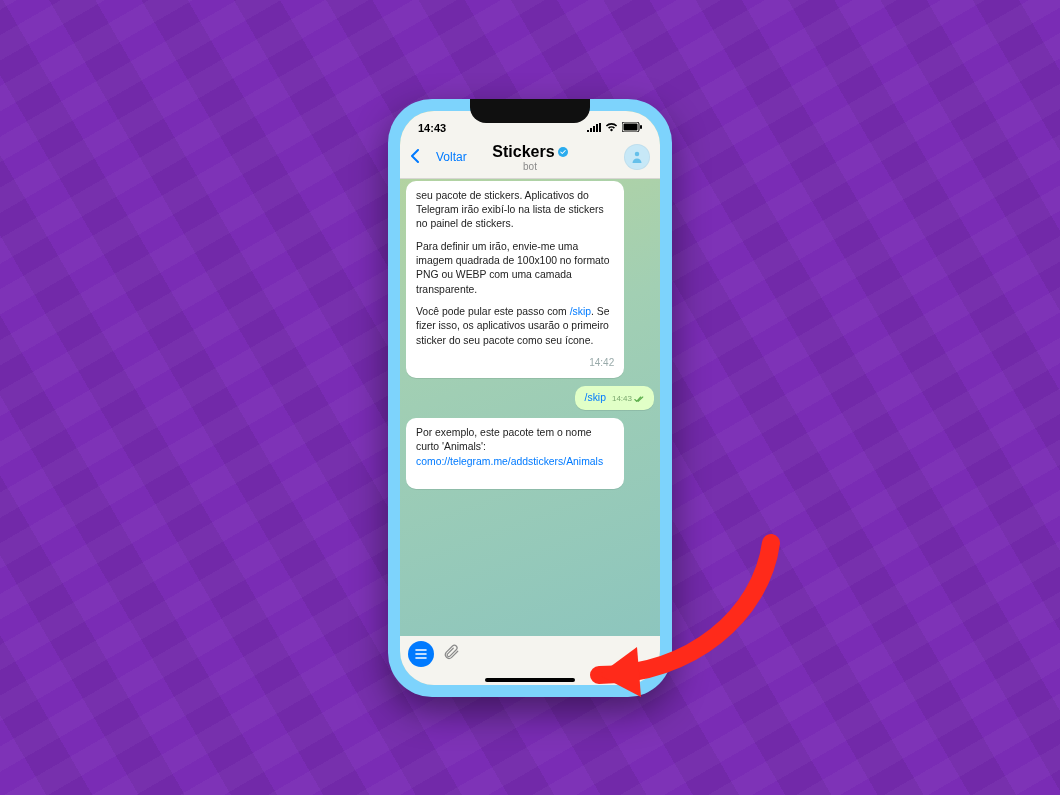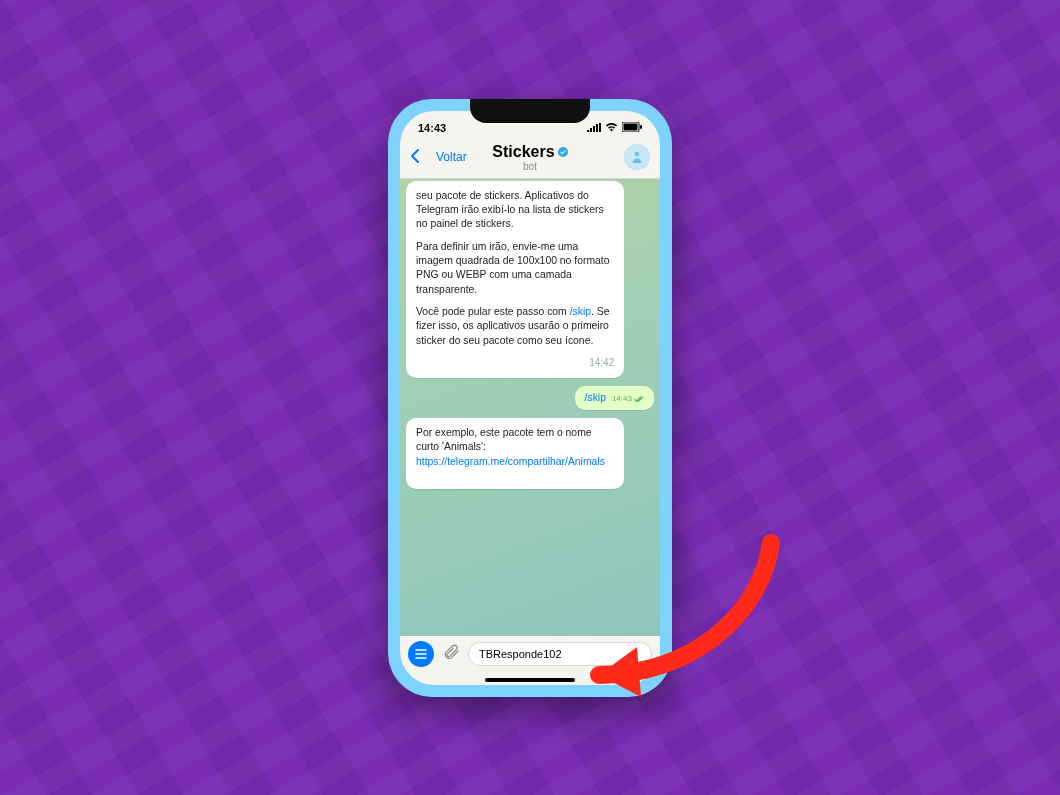--- a/index.html
+++ b/index.html
@@ -302,38 +302,37 @@
           <span>14:43</span>
           <svg width="10" height="7" viewBox="0 0 12 8">
               <path d="M1 4l2.2 2.2L8 1M5 6.2L10.5 1" stroke="#5fb04f" stroke-width="1.4" fill="none" stroke-linecap="round" stroke-linejoin="round"></path>
             </svg>
         </span>
       </div>
 
       <div class="bubble-in">
         <div class="bubble-p">
           <span>Por exemplo, este pacote tem o nome curto 'Animals':</span><br>
-          <span class="msg-link">https://telegram.me/compartilhar/Animals</span>
+          <span class="msg-link">como://telegram.me/addstickers/Animals</span>
         </div>
       </div>
 
     </div>
 
     <div class="input-bar">
       <div class="circle-btn">
         <svg width="12" height="10" viewBox="0 0 12 10">
             <path d="M1 1h10M1 5h10M1 9h10" stroke="#fff" stroke-width="1.6" stroke-linecap="round"></path>
           </svg>
       </div>
       <span class="attach-icon">
         <svg width="18" height="18" viewBox="0 0 24 24">
             <path d="M21 11l-8.5 8.5a5 5 0 01-7-7L14 4a3.5 3.5 0 015 5l-8.5 8.5a2 2 0 01-3-3L15 7" stroke="#8a8a8a" stroke-width="1.6" fill="none" stroke-linecap="round" stroke-linejoin="round"></path>
           </svg>
       </span>
-      <div class="text-input">TBResponde102</div>
     </div>
 
     <div style="background:#f5f4ef;">
       <div class="home-indicator"></div>
     </div>
 
   </div>
 </div>
 
 <svg class="arrow-annotation" viewBox="0 0 260 180">

